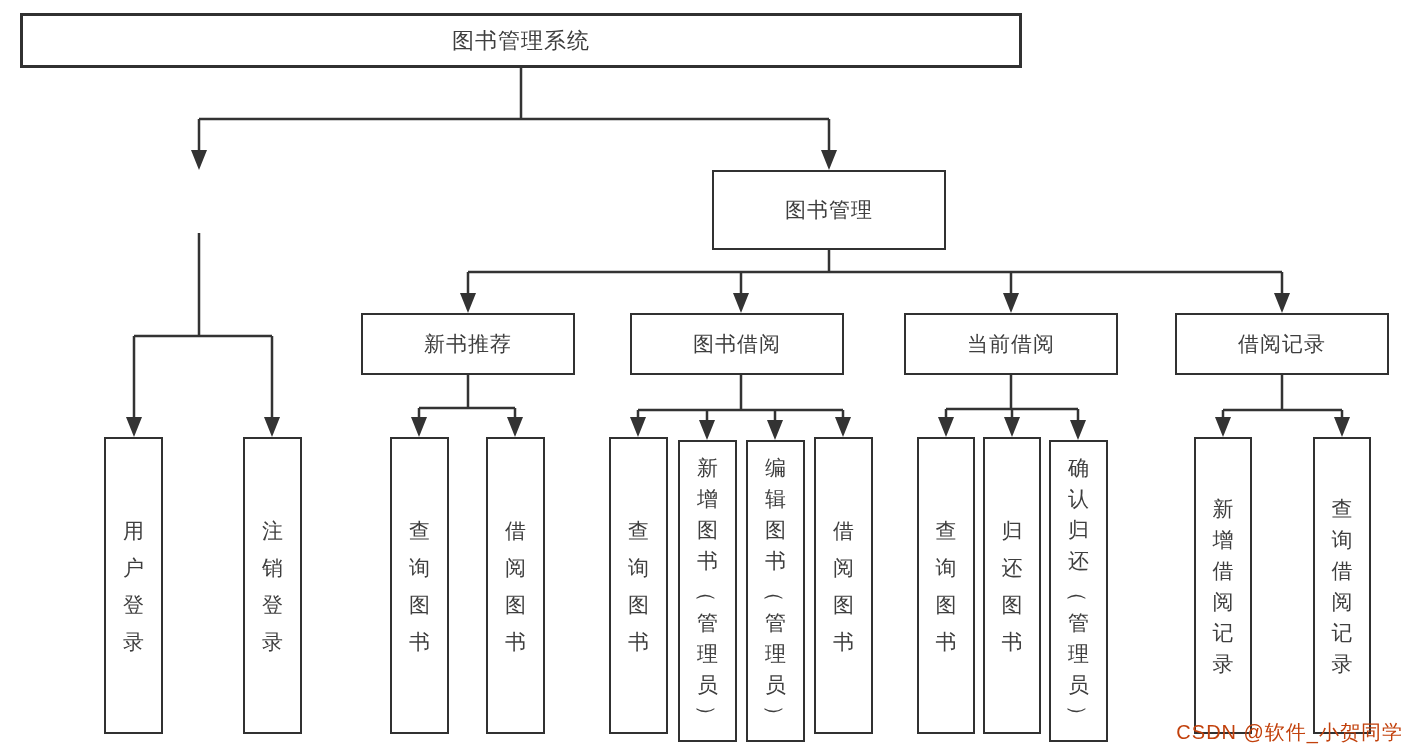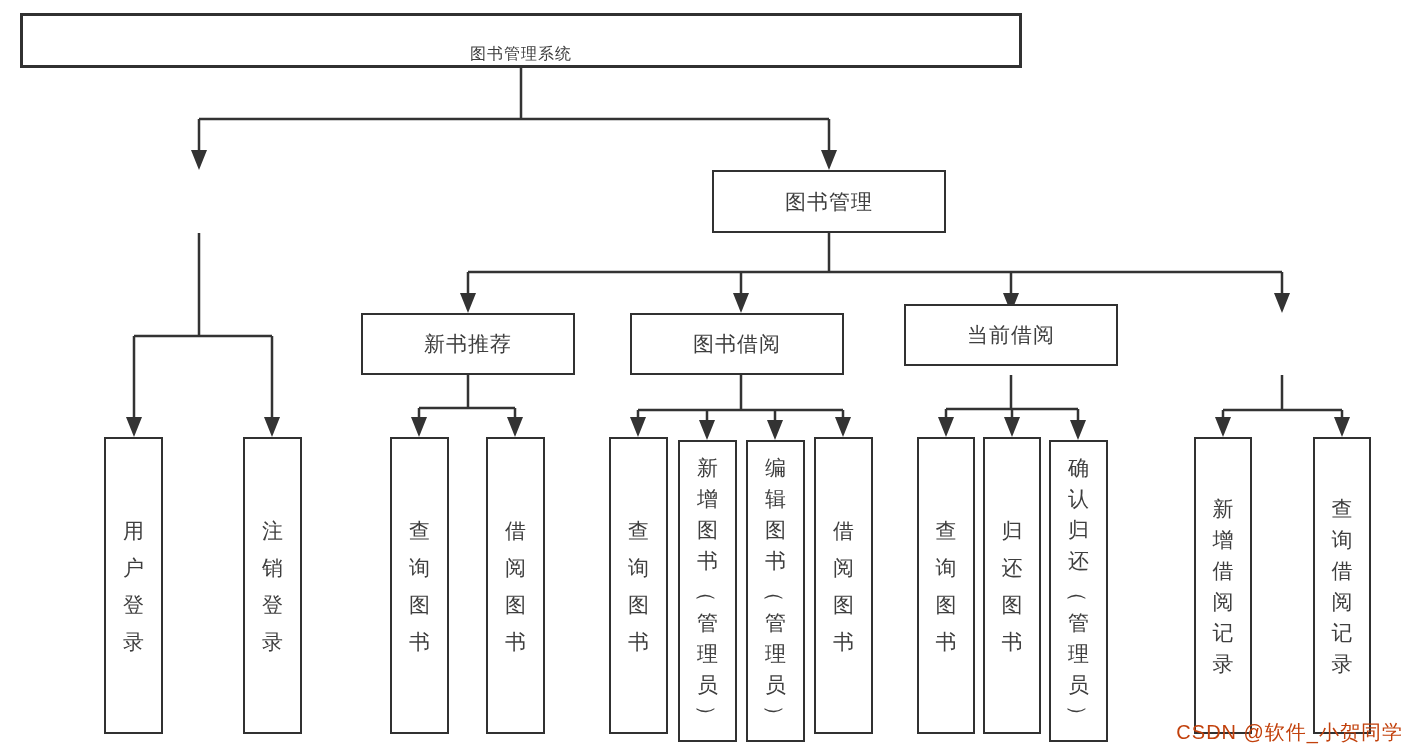--- a/index.html
+++ b/index.html
@@ -21,21 +21,21 @@
     position: absolute;
     box-sizing: border-box;
     border: 2.5px solid #313131;
     background: #ffffff;
     display: flex;
     align-items: center;
     justify-content: center;
     color: #3e3e3e;
     z-index: 2;
   }
-  .root-box { border-width: 3px; font-size: 16px; letter-spacing: 1px; align-items: flex-end; }
+  .root-box { border-width: 3px; font-size: 22px; letter-spacing: 1px; }
   .header-box { font-size: 21px; letter-spacing: 1px; }
   .leaf {
     flex-direction: column;
     font-size: 21px;
   }
   .vchar {
     display: block;
     text-align: center;
     width: 100%;
   }
@@ -93,32 +93,35 @@
       <polygon points="1070,420 1086,420 1078,440"></polygon>
       <polygon points="1215,417 1231,417 1223,437"></polygon>
       <polygon points="1334,417 1350,417 1342,437"></polygon>
     </g>
   </svg>
 
   <div class="box root-box" style="left:20px; top:13px; width:1002px; height:55px;">
     <span>图书管理系统</span>
   </div>
 
-  <div class="box header-box" style="left:712px; top:170px; width:234px; height:63px;">
+  <div class="box header-box" style="left:712px; top:170px; width:234px; height:80px;">
     <span>图书管理</span>
   </div>
 
   <div class="box header-box" style="left:361px; top:313px; width:214px; height:62px;">
     <span>新书推荐</span>
   </div>
   <div class="box header-box" style="left:630px; top:313px; width:214px; height:62px;">
     <span>图书借阅</span>
   </div>
-  <div class="box header-box" style="left:904px; top:304px; width:214px; height:62px;">
+  <div class="box header-box" style="left:904px; top:313px; width:214px; height:62px;">
     <span>当前借阅</span>
+  </div>
+  <div class="box header-box" style="left:1175px; top:313px; width:214px; height:62px;">
+    <span>借阅记录</span>
   </div>
 
   <div class="box leaf" style="left:104px; top:437px; width:59px; height:297px;">
       <span class="vchar" style="height: 37px; line-height: 37px;">用</span>
       <span class="vchar" style="height: 37px; line-height: 37px;">户</span>
       <span class="vchar" style="height: 37px; line-height: 37px;">登</span>
       <span class="vchar" style="height: 37px; line-height: 37px;">录</span>
     </div>
   <div class="box leaf" style="left:243px; top:437px; width:59px; height:297px;">
       <span class="vchar" style="height: 37px; line-height: 37px;">注</span>

